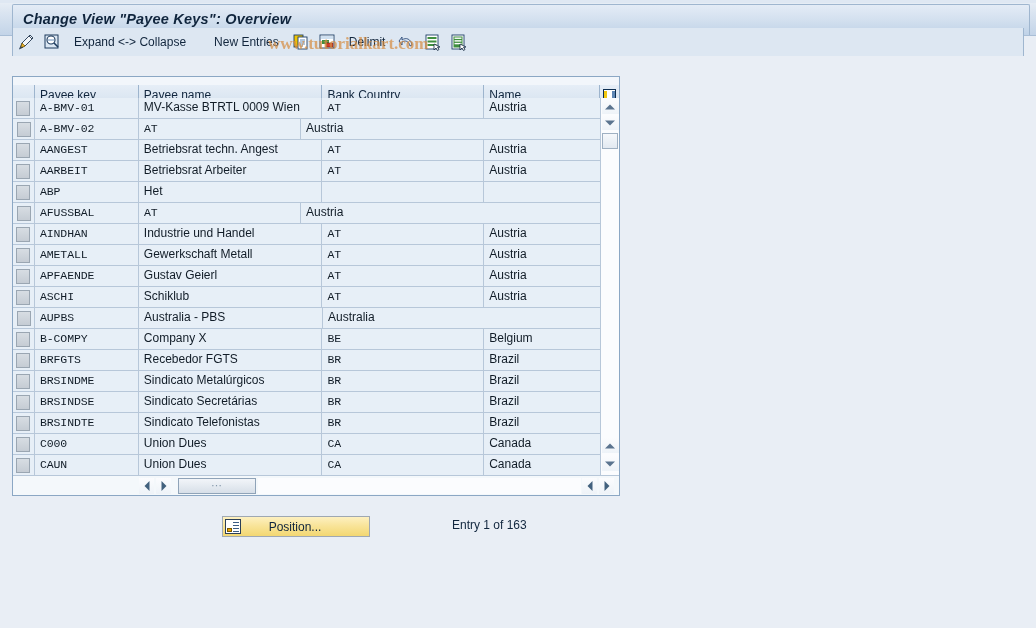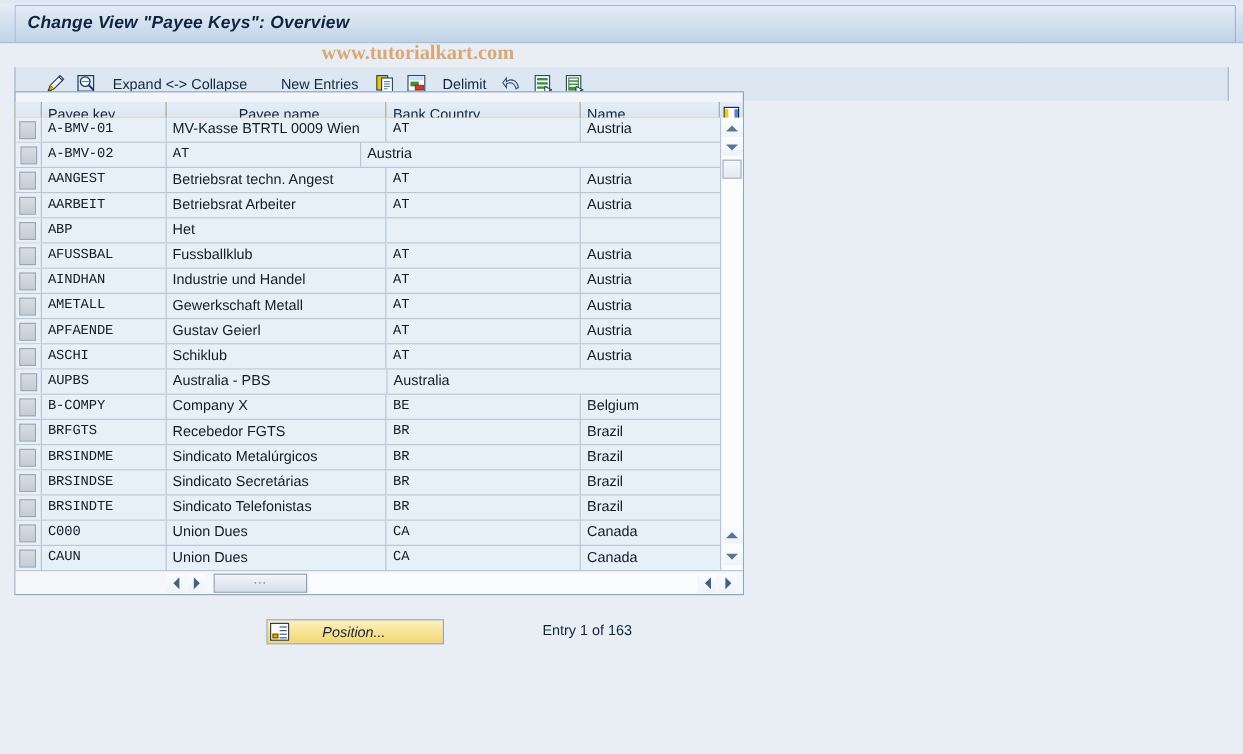--- a/index.html
+++ b/index.html
@@ -62,30 +62,29 @@
     font-weight: bold;
     font-style: italic;
     color: #10253d;
     letter-spacing: 0.2px;
     white-space: nowrap;
   }
 
   
   .toolbar {
     position: absolute;
-    left: 12px; top: 56px;
+    left: 12px; top: 28px;
     width: 1012px;
     height: 28px;
     background: #dde7f2;
     border-left: 1px solid #9fb6cf;
     border-right: 1px solid #9fb6cf;
     box-sizing: border-box;
     display: flex;
     align-items: center;
-    padding-left: 20px;
   }
   .tb-item {
     display: flex;
     align-items: center;
     height: 22px;
     padding: 0 3px;
     margin: 0 1px;
     white-space: nowrap;
     font-size: 12px;
     color: #12263d;
@@ -138,21 +137,21 @@
     font-size: 12px;
     color: #11263e;
     background: linear-gradient(to bottom, #e6eef7 0%, #d6e2ef 100%);
     border-right: 1px solid #9db4cd;
     border-bottom: 1px solid #9db4cd;
     overflow: hidden;
     white-space: nowrap;
   }
   .hcell.sel { width: 22px; padding-left: 0; }
   .hcell.c0 { width: 104px; }
-  .hcell.c1 { width: 184px; text-align: center; }
+  .hcell.c1 { width: 184px; }
   .hcell.c2 { width: 162px; }
   .hcell.c3 { width: 116px; }
   .hcell.cfg {
     width: 19px;
     padding: 0;
     border-right: none;
     display: flex;
     align-items: center;
     justify-content: center;
   }
@@ -379,21 +378,20 @@
     background: #f0a500;
     border: 1px solid #7a5a00;
     box-sizing: border-box;
   }
   .pos-btn-label {
     flex: 1;
     text-align: center;
     font-size: 12px;
     color: #10253d;
     padding-right: 20px;
-    font-style: italic;
   }
   .entry-count {
     position: absolute;
     left: 440px;
     top: 2px;
     font-size: 12px;
     color: #11263e;
     white-space: nowrap;
   }
 
@@ -574,21 +572,20 @@
           <div class="cell c0 mono">ABP</div>
           <div class="cell c1">Het</div>
           <div class="cell c2 mono"></div>
           <div class="cell c3"></div>
         </div>
         <div class="row">
           <div class="cell selbox">
             <span class="selbtn"></span>
           </div>
           <div class="cell c0 mono">AFUSSBAL</div>
-          <div class="cell c1">Fussballklub</div>
           <div class="cell c2 mono">AT</div>
           <div class="cell c3">Austria</div>
         </div>
         <div class="row">
           <div class="cell selbox">
             <span class="selbtn"></span>
           </div>
           <div class="cell c0 mono">AINDHAN</div>
           <div class="cell c1">Industrie und Handel</div>
           <div class="cell c2 mono">AT</div>

